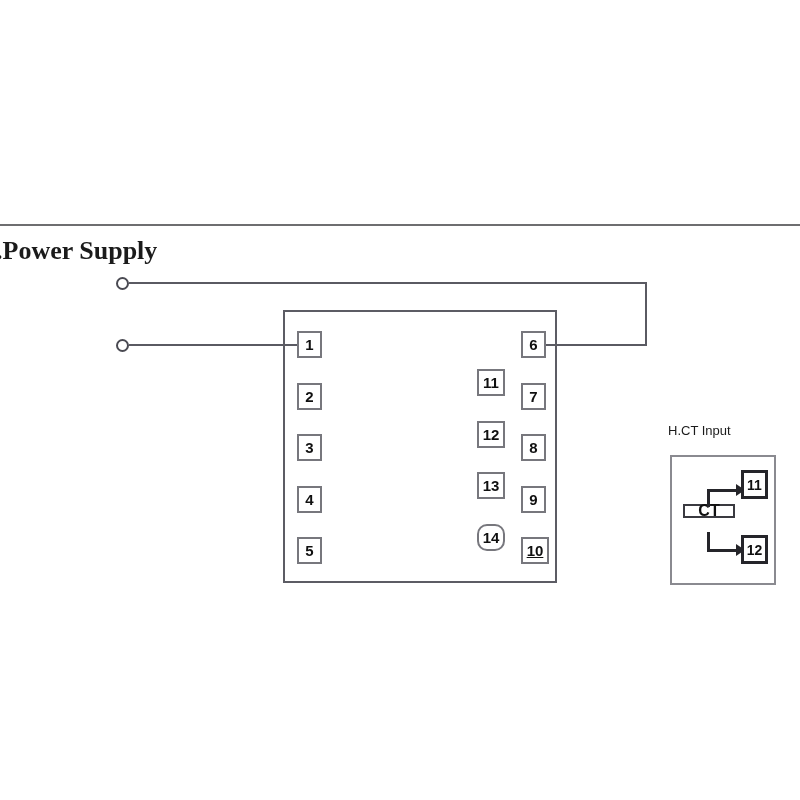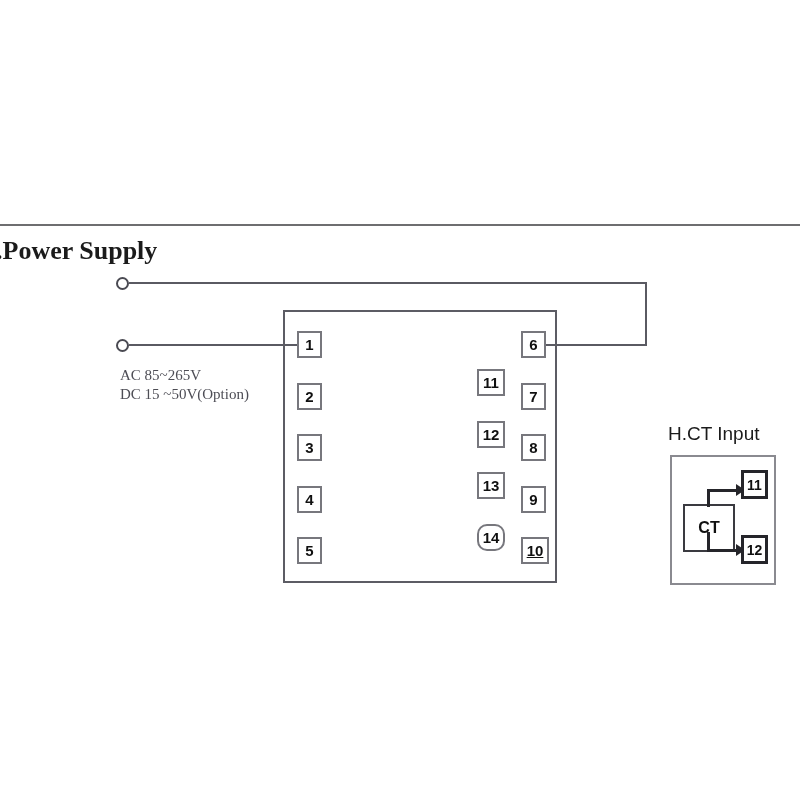--- a/index.html
+++ b/index.html
@@ -111,38 +111,38 @@
   .terminal.wide {
     width: 28px;
   }
 
   
   .hct-title {
     position: absolute;
     left: 668px;
     top: 423px;
     font-family: "Liberation Sans", sans-serif;
-    font-size: 19px;
+    font-size: 13px;
     color: #1b1b1b;
     white-space: nowrap;
   }
   .hct-panel {
     position: absolute;
     left: 670px;
     top: 455px;
     width: 106px;
     height: 130px;
     border: 2px solid #8a8a90;
     background: #ffffff;
     box-sizing: border-box;
   }
   .ct-block {
     position: absolute;
     width: 52px;
-    height: 48px;
+    height: 14px;
     border: 2px solid #3a3a40;
     background: #ffffff;
     box-sizing: border-box;
     display: flex;
     align-items: center;
     justify-content: center;
     font-family: "Liberation Sans", sans-serif;
     font-size: 16px;
     font-weight: bold;
     color: #101010;
@@ -211,24 +211,20 @@
   <div class="terminal wide" style="left:477px; top:421px;">12</div>
   <div class="terminal wide" style="left:477px; top:472px;">13</div>
   <div class="terminal wide" style="left:477px; top:524px;border-radius:10px;">14</div>
 
   <div class="terminal" style="left:521px; top:331px;">6</div>
   <div class="terminal" style="left:521px; top:383px;">7</div>
   <div class="terminal" style="left:521px; top:434px;">8</div>
   <div class="terminal" style="left:521px; top:486px;">9</div>
   <div class="terminal wide" style="left:521px; top:537px;text-decoration:underline;">10</div>
 
-  <div class="supply-caption">
-    <div>AC 85~265V</div>
-    <div>DC 15 ~50V(Option)</div>
-  </div>
 
   <div class="hct-title">H.CT Input</div>
   <div class="hct-panel"></div>
 
   <div class="ct-block" style="left:683px; top:504px;">CT</div>
 
   <div class="ct-wire-v" style="left:707px; top:489px; height:18px;"></div>
   <div class="ct-wire-h" style="left:707px; top:489px; width:32px;"></div>
   <div class="arrow-right" style="left:736px; top:484px;"></div>
 

